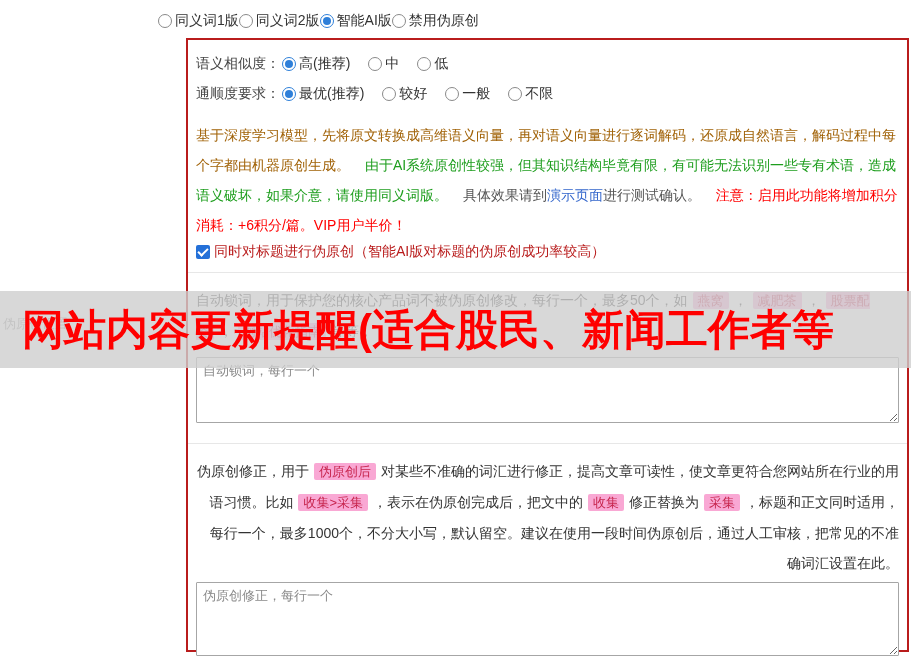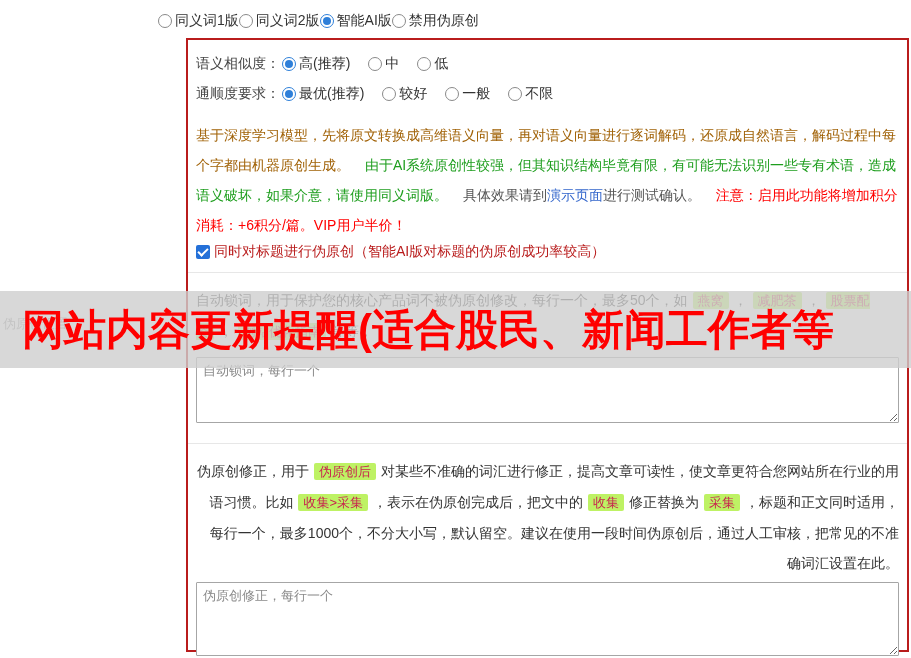--- a/index.html
+++ b/index.html
@@ -46,21 +46,21 @@
     display:inline-block;width:14px;height:14px;border-radius:2px;
     background:#2470d8;position:relative;margin-right:4px;flex:0 0 auto;
   }
   .cbx::after{
     content:"";position:absolute;left:4px;top:1px;width:4px;height:8px;
     border:solid #fff;border-width:0 2px 2px 0;transform:rotate(45deg);
   }
   hr.sep{border:none;border-top:1px solid #e7e7e7;margin:10px -8px 12px -8px;}
   .para{line-height:30px;}
   .chip{
-    color:#c7254e;background:#bef264;border-radius:2px;
+    color:#c7254e;background:#f9a8d4;border-radius:2px;
     padding:1px 5px;margin:0 5px;font-size:13px;
   }
   textarea{
     display:block;width:100%;box-sizing:border-box;margin-top:10px;
     border:1px solid #a6a6a6;border-radius:1px;resize:both;
     padding:4px 6px;font-family:"Liberation Sans","DejaVu Sans",sans-serif;
     font-size:13px;color:#333;background:#fff;
   }
   textarea::placeholder{color:#8a8a8a;opacity:1;}
   #ta-lock{height:66px;}

